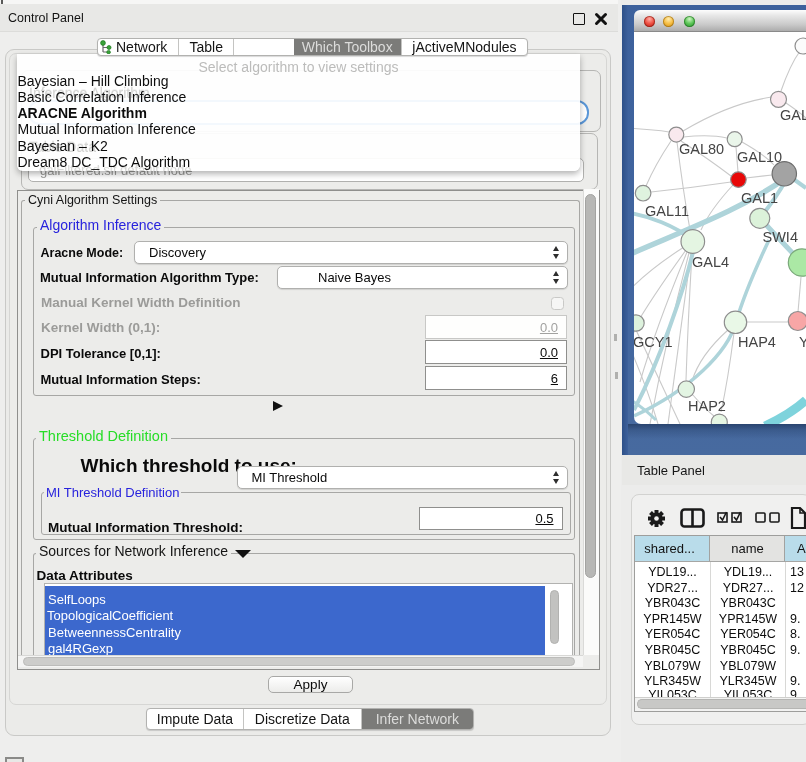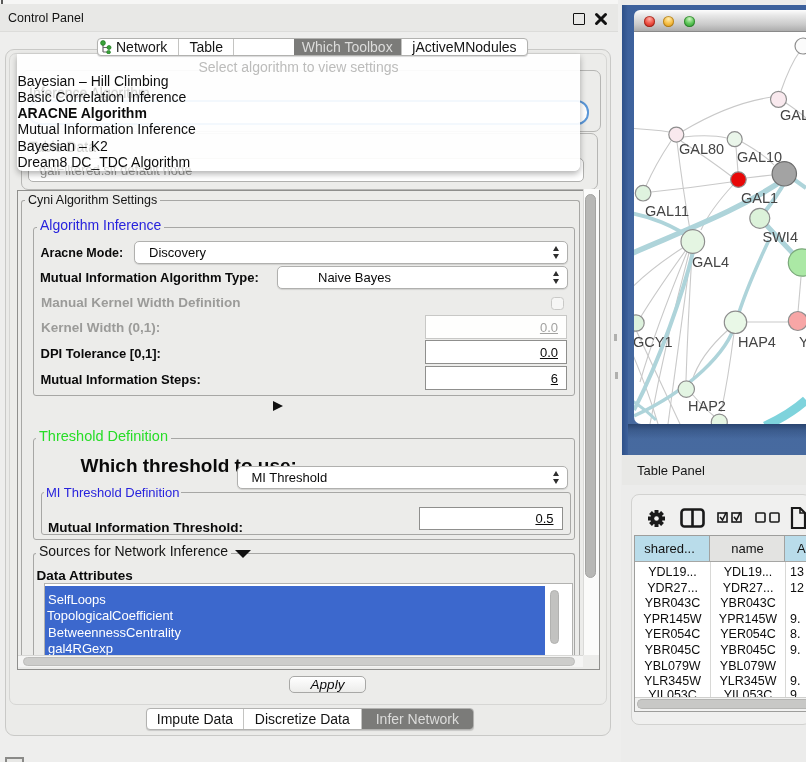--- a/index.html
+++ b/index.html
@@ -117,21 +117,21 @@
 <div class="abs" style="left:47px;top:608px;font-size:13px;color:#fff;">TopologicalCoefficient</div>
 <div class="abs" style="left:48px;top:624.5px;font-size:13px;color:#fff;">BetweennessCentrality</div>
 <div class="abs" style="left:48px;top:641px;font-size:13px;color:#fff;">gal4RGexp</div>
 <div class="abs" style="left:549.5px;top:589.5px;width:9px;height:54px;background:#c2c2c0;border:1px solid #b2b2b0;border-radius:5px;box-sizing:border-box;"></div>
 
 <div class="abs" style="left:583px;top:189px;width:16px;height:466px;background:#fbfbfa;border-left:1px solid #dadad8;box-sizing:border-box;"></div>
 <div class="abs" style="left:585px;top:194px;width:11px;height:384px;background:#b7b7b5;border:1px solid #a3a3a1;border-radius:6px;box-sizing:border-box;"></div>
 <div class="abs" style="left:18px;top:655px;width:565px;height:12px;background:#f5f5f4;border-top:1px solid #d8d8d6;box-sizing:border-box;"></div>
 <div class="abs" style="left:23px;top:657px;width:552px;height:9px;background:#cdcdcb;border:1px solid #bcbcba;border-radius:5px;box-sizing:border-box;"></div>
 
-<div class="abs" style="left:289px;top:675.5px;width:77px;height:17.5px;background:linear-gradient(#ffffff,#ececea);border:1px solid #a8a8a6;border-radius:5px;box-sizing:border-box;display:flex;align-items:center;justify-content:center;font-size:13.5px;color:#0a0a0a;font-style:italic;">Apply</div>
+<div class="abs" style="left:268px;top:675.5px;width:85px;height:17.5px;background:linear-gradient(#ffffff,#ececea);border:1px solid #a8a8a6;border-radius:5px;box-sizing:border-box;display:flex;align-items:center;justify-content:center;font-size:13.5px;color:#0a0a0a;">Apply</div>
 
 <div class="seg" style="left:146px;top:708px;width:326px;height:20px;">
  <div class="s" style="width:96.5px;">Impute Data</div>
  <div class="s" style="width:117.5px;">Discretize Data</div>
  <div class="s dark" style="width:112px;">Infer Network</div>
 </div>
 
 <div class="abs" style="left:5px;top:757px;width:19px;height:19px;background:#e8e8e6;border:2px solid #8a8a88;box-sizing:border-box;"></div>
 
 <div class="abs" style="left:614px;top:334px;width:3px;height:7px;background:#b0b0ae;"></div>

